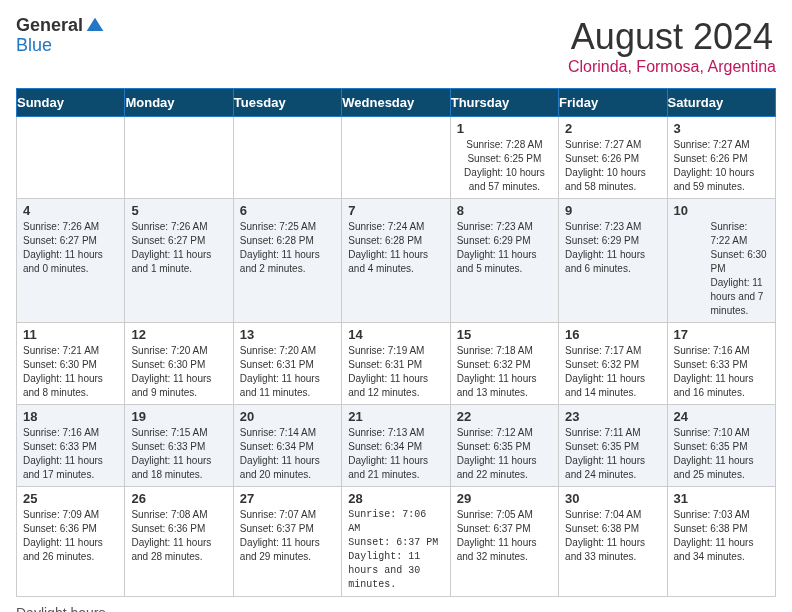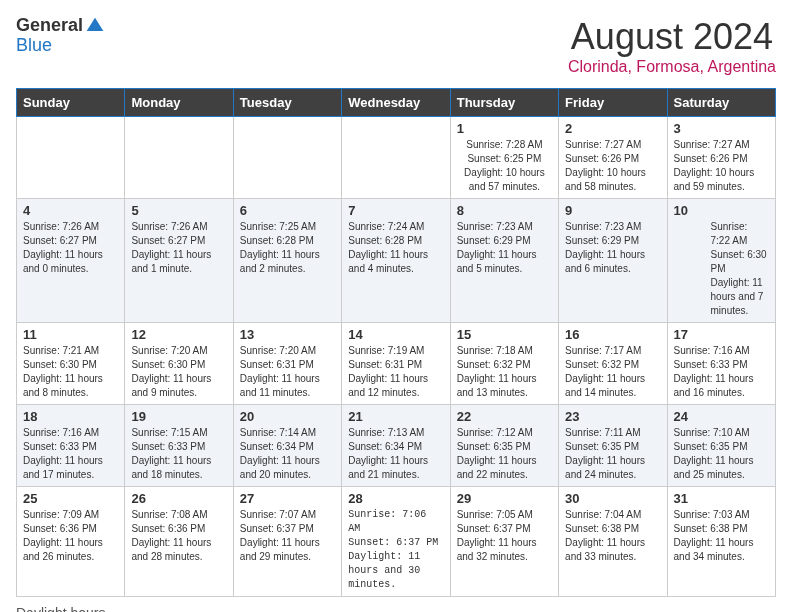--- a/index.html
+++ b/index.html
@@ -50,24 +50,24 @@
     }
     .location {
       font-size: 16px;
       color: #be185d;
     }
     .calendar {
       width: 100%;
       border-collapse: collapse;
     }
     .calendar th {
-      background-color: #404040;
+      background-color: #0c4a6e;
       color: #fff;
       text-align: left;
-      padding: 6px 6px;
+      padding: 6px 0;
       font-size: 13px;
       font-weight: bold;
       border: 1px solid #2278c4;
     }
     .calendar td {
       border: 1px solid #ccc;
       vertical-align: top;
       padding: 4px 6px;
       font-size: 10.5px;
       color: #333;

